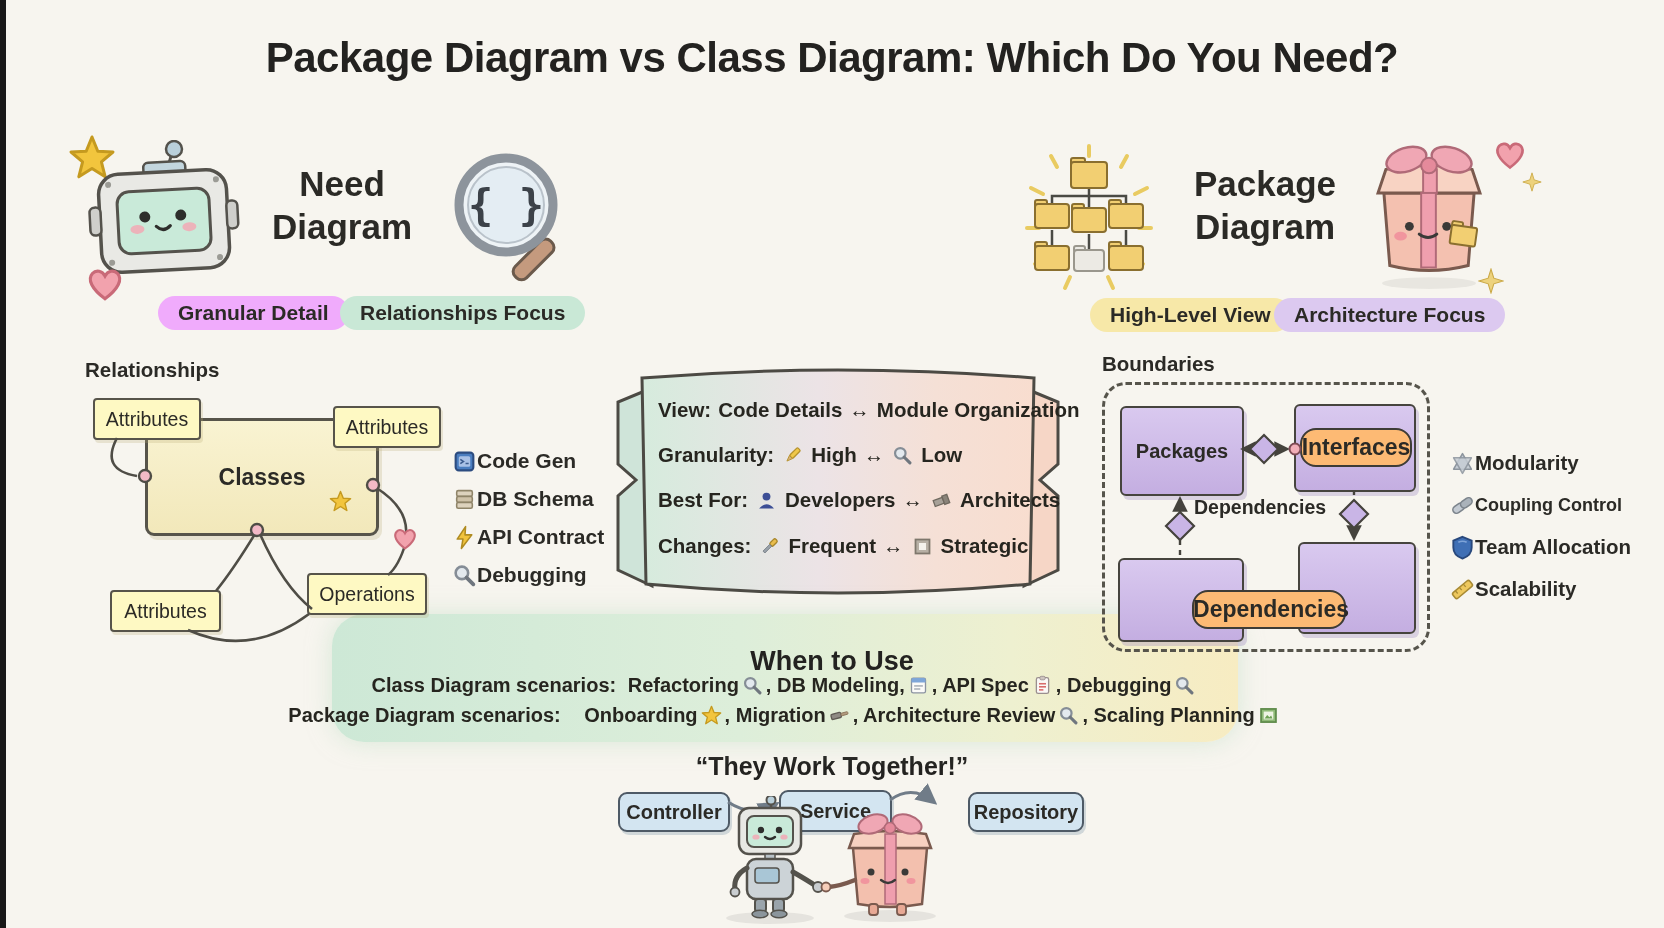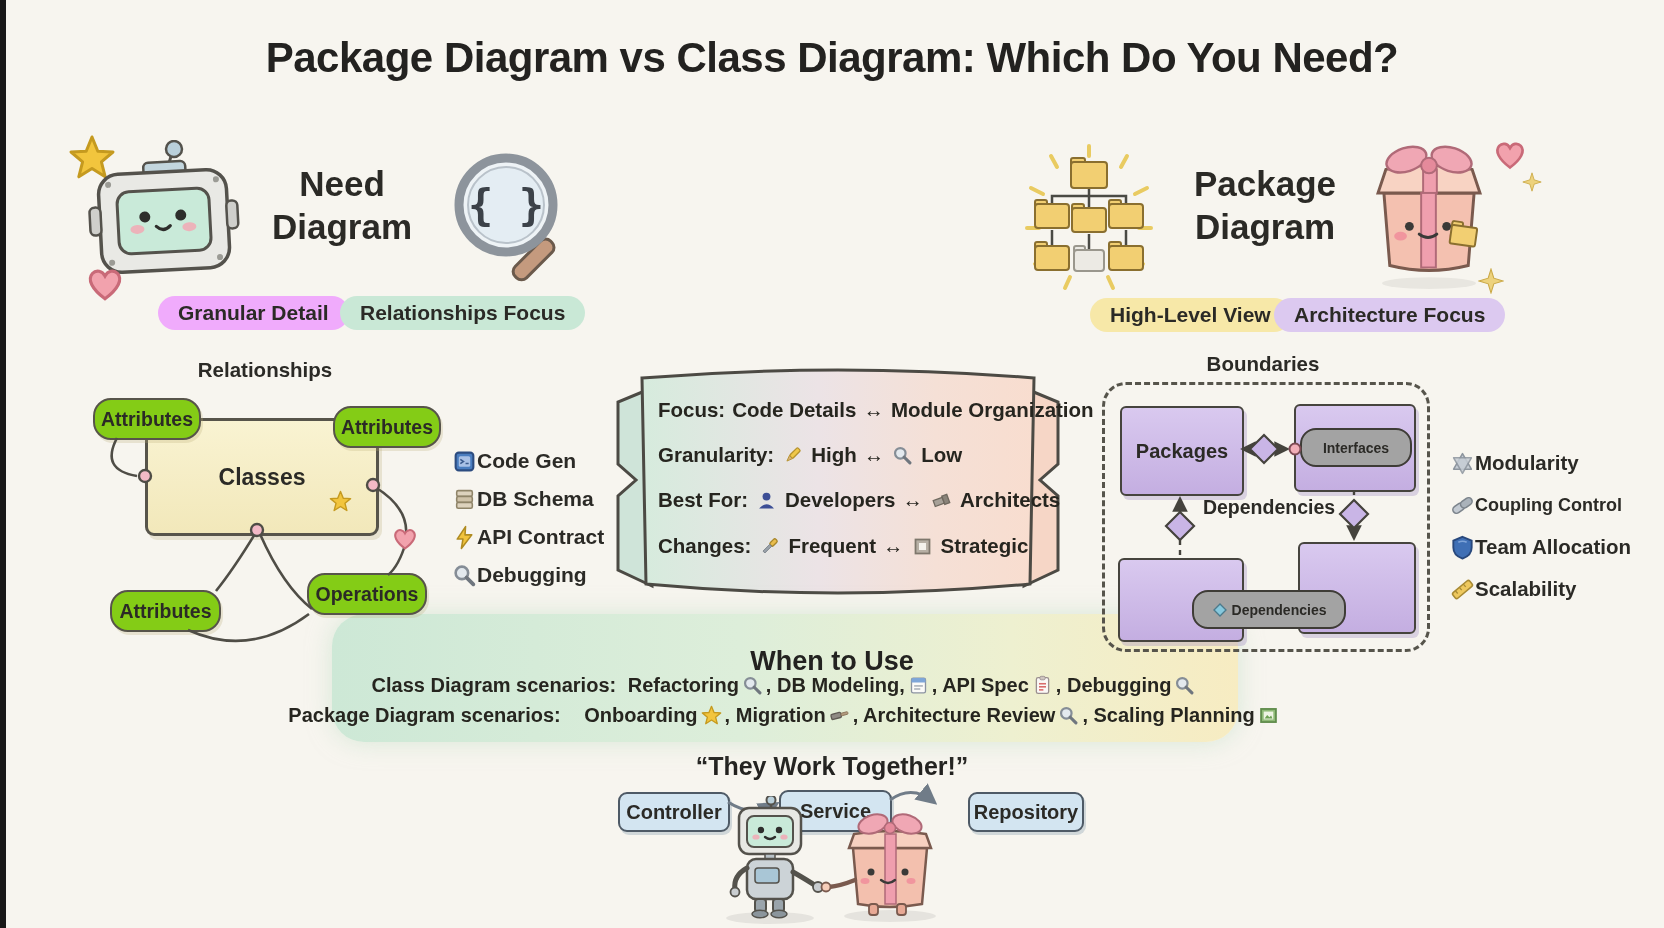--- a/index.html
+++ b/index.html
@@ -3,30 +3,30 @@
 <meta charset="utf-8">
 <style>
   html,body{margin:0;padding:0;background:#e8e6e0}
   .canvas{position:relative;width:1664px;height:928px;overflow:hidden;background:#f7f5ef;
           font-family:"Liberation Sans","DejaVu Sans",sans-serif;color:#2b2a26}
   .abs{position:absolute}
   .edge{left:0;top:0;width:6px;height:928px;background:#181818}
   .title{left:0;top:34px;width:1664px;text-align:center;font-size:42px;font-weight:bold;letter-spacing:-.5px;color:#232220;margin:0}
   .h2{font-size:35px;font-weight:bold;line-height:43px;text-align:center;color:#2b2a26}
   .badge{padding:5px 20px;border-radius:19px;font-size:21px;font-weight:bold;white-space:nowrap;color:#2b2a26}
-  .cap{font-size:20.5px;font-weight:bold;text-align:center;color:#2b2a26}
+  .cap{font-size:20.5px;font-weight:bold;text-align:left;color:#2b2a26}
   .ybox{background:linear-gradient(#f9f3d2,#f2e8ba);border:3px solid #57544a;border-radius:9px;
         box-shadow:3px 4px 0 rgba(185,170,115,.25);display:flex;align-items:center;justify-content:center;
         font-size:23px;font-weight:bold}
-  .ypill{background:#84cc16;border:2.5px solid #57544a;border-radius:18px;display:flex;align-items:center;justify-content:center;
-         font-size:19.5px;font-weight:bold;box-shadow:2px 3px 0 rgba(185,170,115,.25);z-index:3}
+  .ypill{background:#fef9c3;border:2.5px solid #57544a;border-radius:4px;display:flex;align-items:center;justify-content:center;
+         font-size:19.5px;font-weight:normal;box-shadow:2px 3px 0 rgba(185,170,115,.25);z-index:3}
   .pbox{background:linear-gradient(#d9c9ef,#c4aee1);border:2.5px solid #46443e;border-radius:6px;
         box-shadow:3px 4px 0 rgba(150,125,190,.3)}
-  .wpill{background:#a3a3a3;border:2.5px solid #3e3c36;border-radius:16px;display:flex;align-items:center;justify-content:center;
-         gap:4px;font-size:14px;font-weight:bold;z-index:4}
+  .wpill{background:#fdba74;border:2.5px solid #3e3c36;border-radius:16px;display:flex;align-items:center;justify-content:center;
+         gap:4px;font-size:23px;font-weight:bold;z-index:4}
   .dashedbox{border:3px dashed #56544b;border-radius:24px}
   .brow{display:flex;align-items:center;gap:0;font-size:21px;font-weight:bold;white-space:nowrap}
   .brow .ic{width:25px;height:25px;flex:none}
   .ic{display:inline-block}
   .rrow{position:absolute;left:46px;display:flex;align-items:center;gap:7px;white-space:nowrap;
         font-size:20.5px;font-weight:bold;color:#26251f}
   .rrow .ic{width:21px;height:21px;margin:0 1px}
   .band{background:linear-gradient(90deg,#cde8d6 0%,#ddeeda 45%,#eef0d0 75%,#f7ecc2 100%);
         border-radius:32px;box-shadow:0 0 24px rgba(190,220,195,.55)}
   .scen{left:0;width:1570px;text-align:center;font-size:20px;font-weight:bold;color:#26251f;white-space:nowrap}
@@ -250,21 +250,21 @@
             <stop offset="0.45" stop-color="#ece3e6"></stop>
           <stop offset="0.75" stop-color="#f5e0d6"></stop>
             <stop offset="1" stop-color="#f8ddcf"></stop>
         </linearGradient>
       </defs>
       <path d="M40,30 L6,44 L6,106 L24,122 L6,138 L6,212 L40,228 Z" fill="#cfe4d9" stroke="#4c4a44" stroke-width="3"></path>
       <path d="M412,30 L446,44 L446,106 L428,122 L446,138 L446,212 L412,228 Z" fill="#f6d6c6" stroke="#4c4a44" stroke-width="3"></path>
       <path d="M30,20 Q226,4 422,20 L418,226 Q226,244 34,226 Z" fill="url(#ribg)" stroke="#4c4a44" stroke-width="3"></path>
     </svg>
     <div class="rrow" style="top:40px">
-      <span>Focus:</span>
+      <span>View:</span>
       <span>Code Details</span>
       <span>↔</span>
       <span>Module Organization</span>
     </div>
     <div class="rrow" style="top:85px">
       <span>Granularity:</span>
       <svg class="ic">
           <use href="#pencil"></use>
         </svg>
       <span>High</span>

